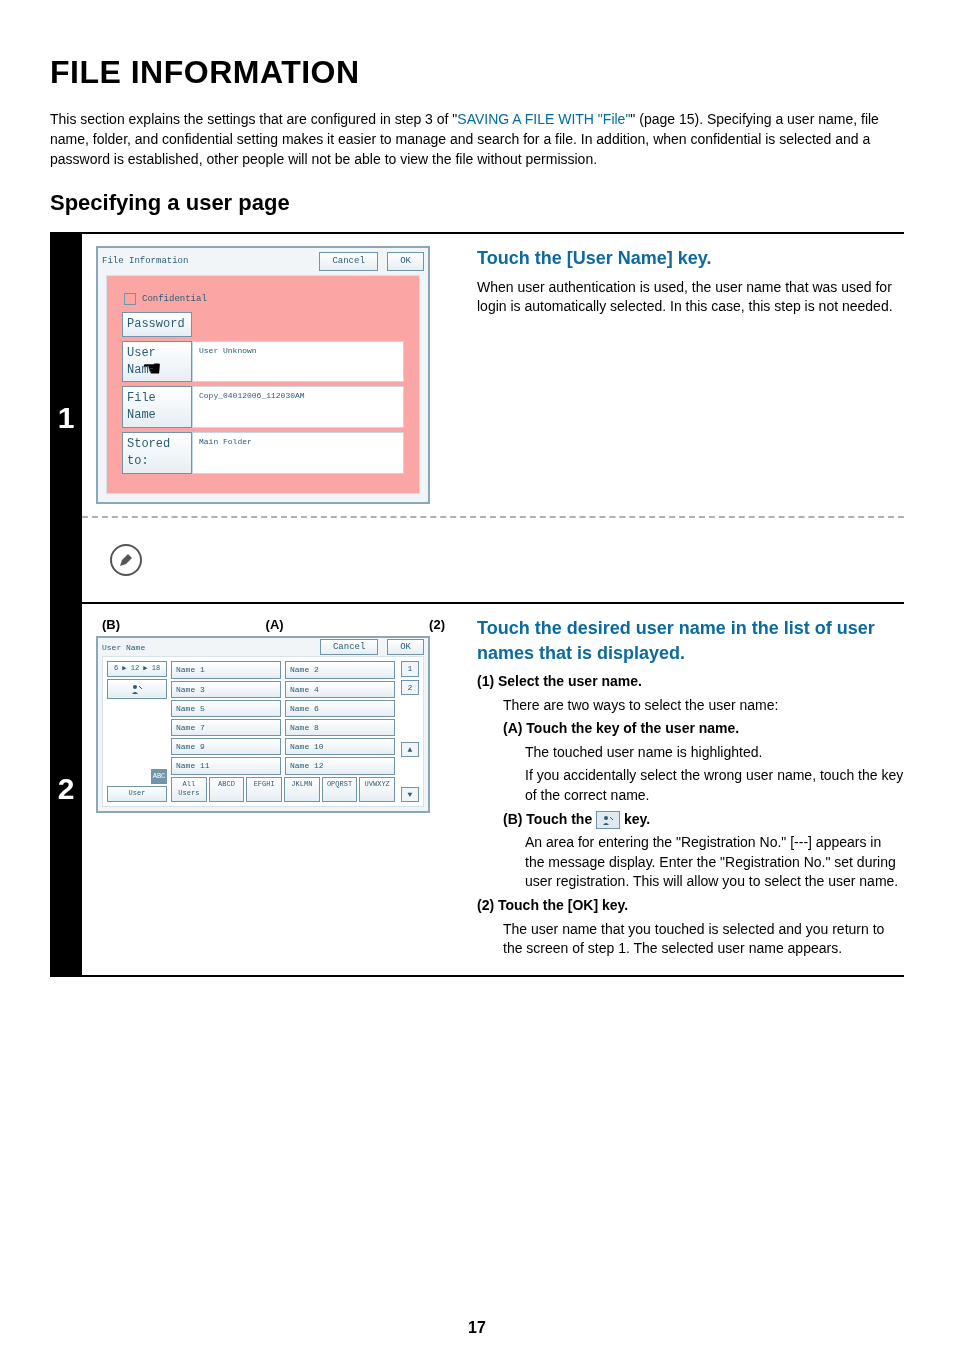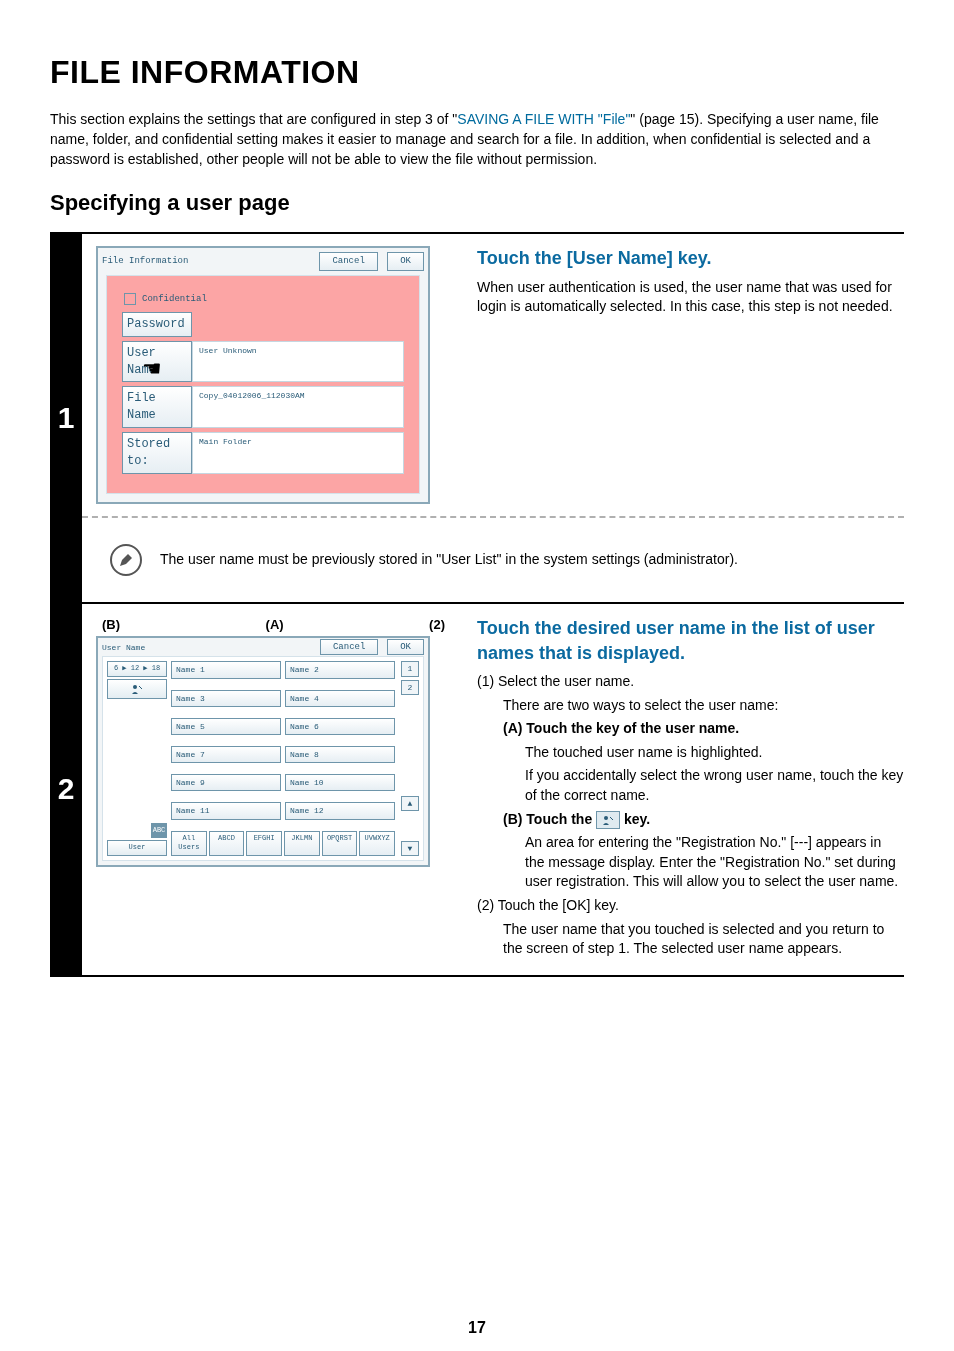--- a/index.html
+++ b/index.html
@@ -52,21 +52,21 @@
   }
   .row2 { display: flex; gap: 26px; }
   .panel-wrap { flex: 0 0 355px; }
   .desc { flex: 1; }
   .desc h3 {
     color: #0b6aa0;
     font-size: 18px;
     margin: 0 0 6px 0;
   }
   .desc p { margin: 4px 0; }
-  .desc .sub { font-weight: normal; }
+  .desc .sub { font-weight: bold; }
   .desc .subp { margin-left: 26px; }
   .note-row {
     display: flex;
     align-items: center;
     gap: 18px;
     padding: 14px 0 14px 14px;
   }
   .dash { border-top: 2px dashed #b0b0b0; }
   .pencil-icon {
     width: 28px; height: 28px;
@@ -122,21 +122,21 @@
     font-size: 8px;
     color: #2a5c78;
     width: 330px;
   }
   .p2-title { display:flex; justify-content:space-between; padding:3px 4px; align-items:center;}
   .p2-body { display:flex; margin:0 4px 4px 4px; background:#fff; border:1px solid #d5e2ea; padding:4px; gap:4px;}
   .p2-side { width:60px; display:flex; flex-direction:column; gap:2px;}
   .p2-tab { border:1px solid #6e95aa; background:linear-gradient(#fff,#e3edf2); text-align:center; padding:2px 0; font-size:7px;}
   .p2-tab.dark { background:#6e95aa; color:#fff;margin-left:44px;}
   .p2-grid { flex:1; }
-  .p2-gridrow { display:flex; gap:4px; margin-bottom:11px;}
+  .p2-gridrow { display:flex; gap:4px; margin-bottom:2px;}
   .p2-name { flex:1; border:1px solid #6e95aa; background:linear-gradient(#fff,#e6eef3); padding:2px 4px; font-size:8px;}
   .p2-scroll { width:18px; display:flex; flex-direction:column; gap:3px; margin-left:2px;}
   .p2-sbtn { border:1px solid #6e95aa; background:#f0f5f8; text-align:center; font-size:8px; padding:1px 0;}
   .p2-alpha { display:flex; gap:2px; margin-top:2px;}
   .p2-alpha div { flex:1; border:1px solid #6e95aa; background:linear-gradient(#fff,#e6eef3); text-align:center; font-size:7px; padding:2px 0;}
   .person-key {
     display:inline-flex; align-items:center; justify-content:center;
     width:22px;height:16px; border:1px solid #6e95aa; background:#dfeaf0;
     vertical-align:middle;
   }
@@ -200,21 +200,20 @@
 </tr>
 
 <tr>
   <td class="body dash" style="border-top-style:dashed;border-top-color:#b0b0b0">
     <div class="note-row">
       <div class="pencil-icon">
         <svg width="16" height="16" viewBox="0 0 16 16">
                 <path d="M2 14 L4 8 L10 2 L14 6 L8 12 L2 14 Z" fill="#555"></path>
               </svg>
       </div>
-      <div>The user name must be previously stored in "User List" in the system settings (administrator).</div>
     </div>
   </td>
 </tr>
 
 <tr>
   <td class="numcell">2</td>
   <td class="body" style="border-bottom:2px solid #000">
     <div class="row2">
       <div class="panel-wrap">
         <div class="markers">

